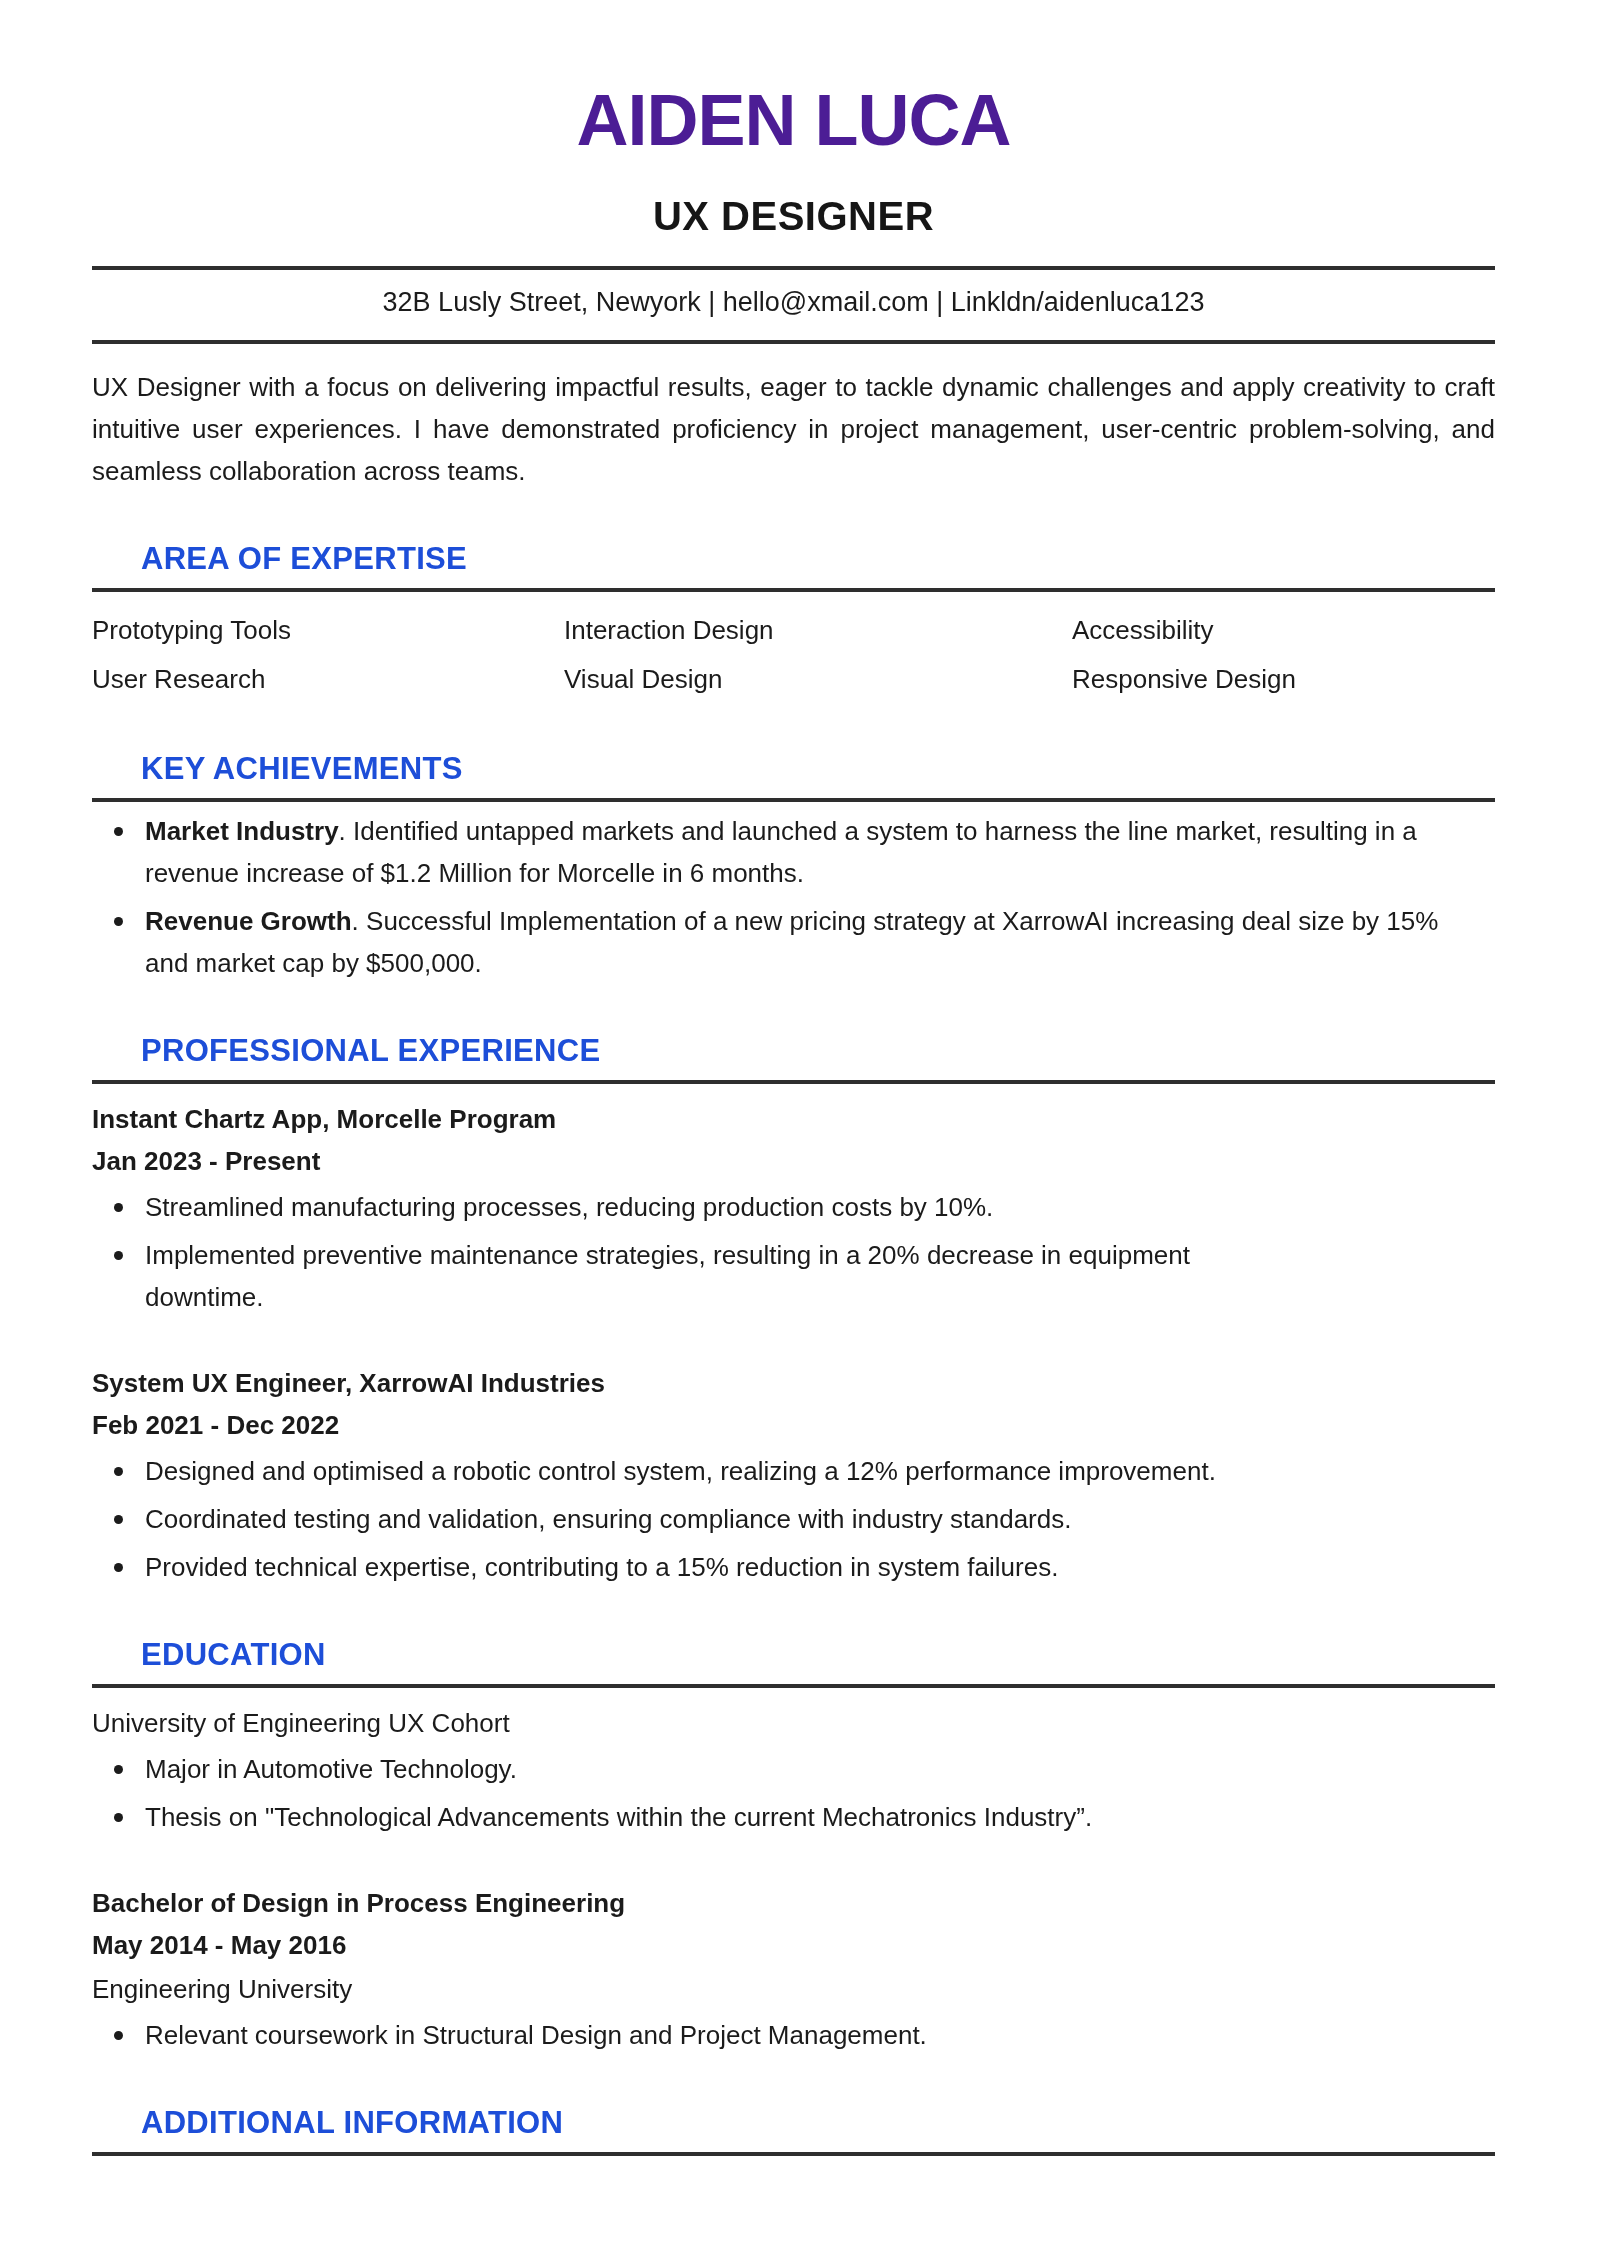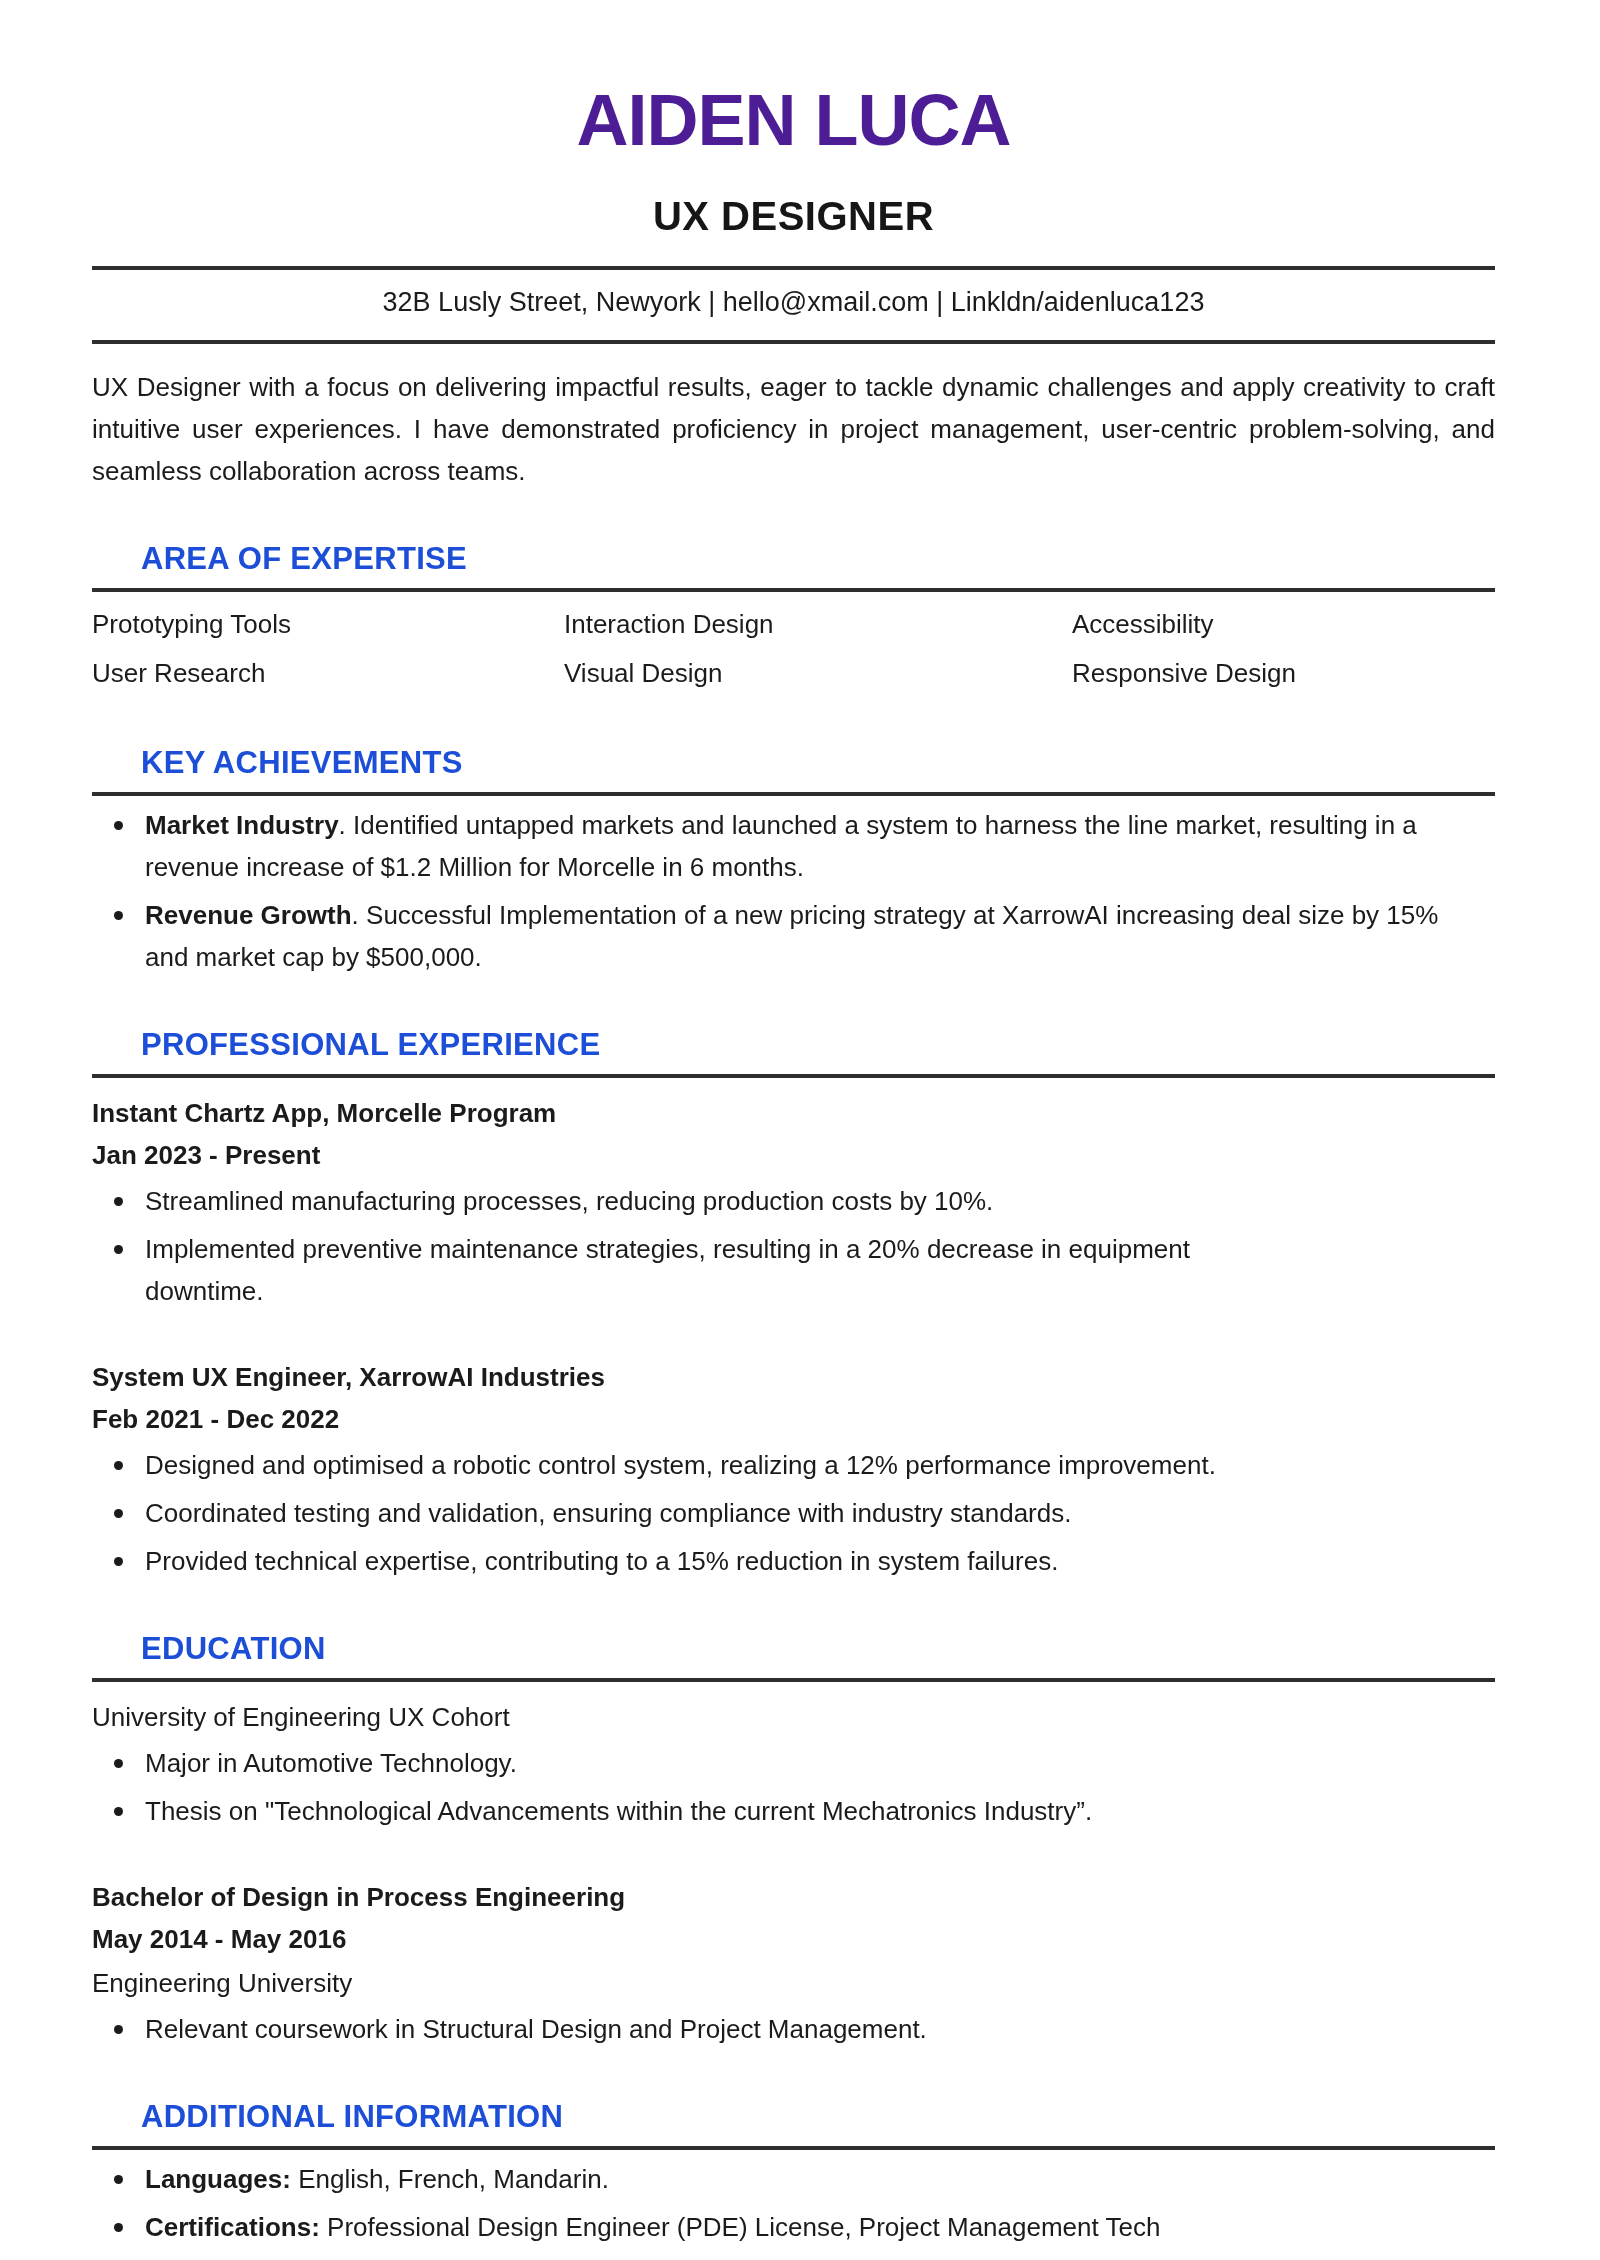--- a/index.html
+++ b/index.html
@@ -56,21 +56,21 @@
     letter-spacing:.3px;
     margin-bottom:12px;
     color:#1d4ed8;
   }
   .section-body{padding-top:8px;}
   
   .skills-grid{
     display:grid;
     grid-template-columns:472px 508px auto;
     row-gap:4px;
-    padding-top:10px;
+    padding-top:16px;
   }
   .skill{line-height:45px;}
   
   .bullet{
     display:flex;
     margin-bottom:6px;
   }
   .dot{
     flex:none;
     width:9px;height:9px;border-radius:50%;
@@ -214,25 +214,15 @@
               <div class="btext">Relevant coursework in Structural Design and Project Management.</div>
             </div>
           </div>
   </div>
 </div>
   </div>
 
   <div class="section">
     <div class="section-heading">ADDITIONAL INFORMATION</div>
     <hr class="rule">
-    <div class="section-body bullet-list narrow">
-        <div class="bullet">
-          <span class="dot"></span>
-          <div class="btext"><b>Languages:</b> English, French, Mandarin.</div>
-        </div>
-        <div class="bullet">
-          <span class="dot"></span>
-          <div class="btext"><b>Certifications:</b> Professional Design Engineer (PDE) License, Project Management Tech</div>
-        </div>
-      </div>
   </div>
 
 </div>
 
 </body></html>

